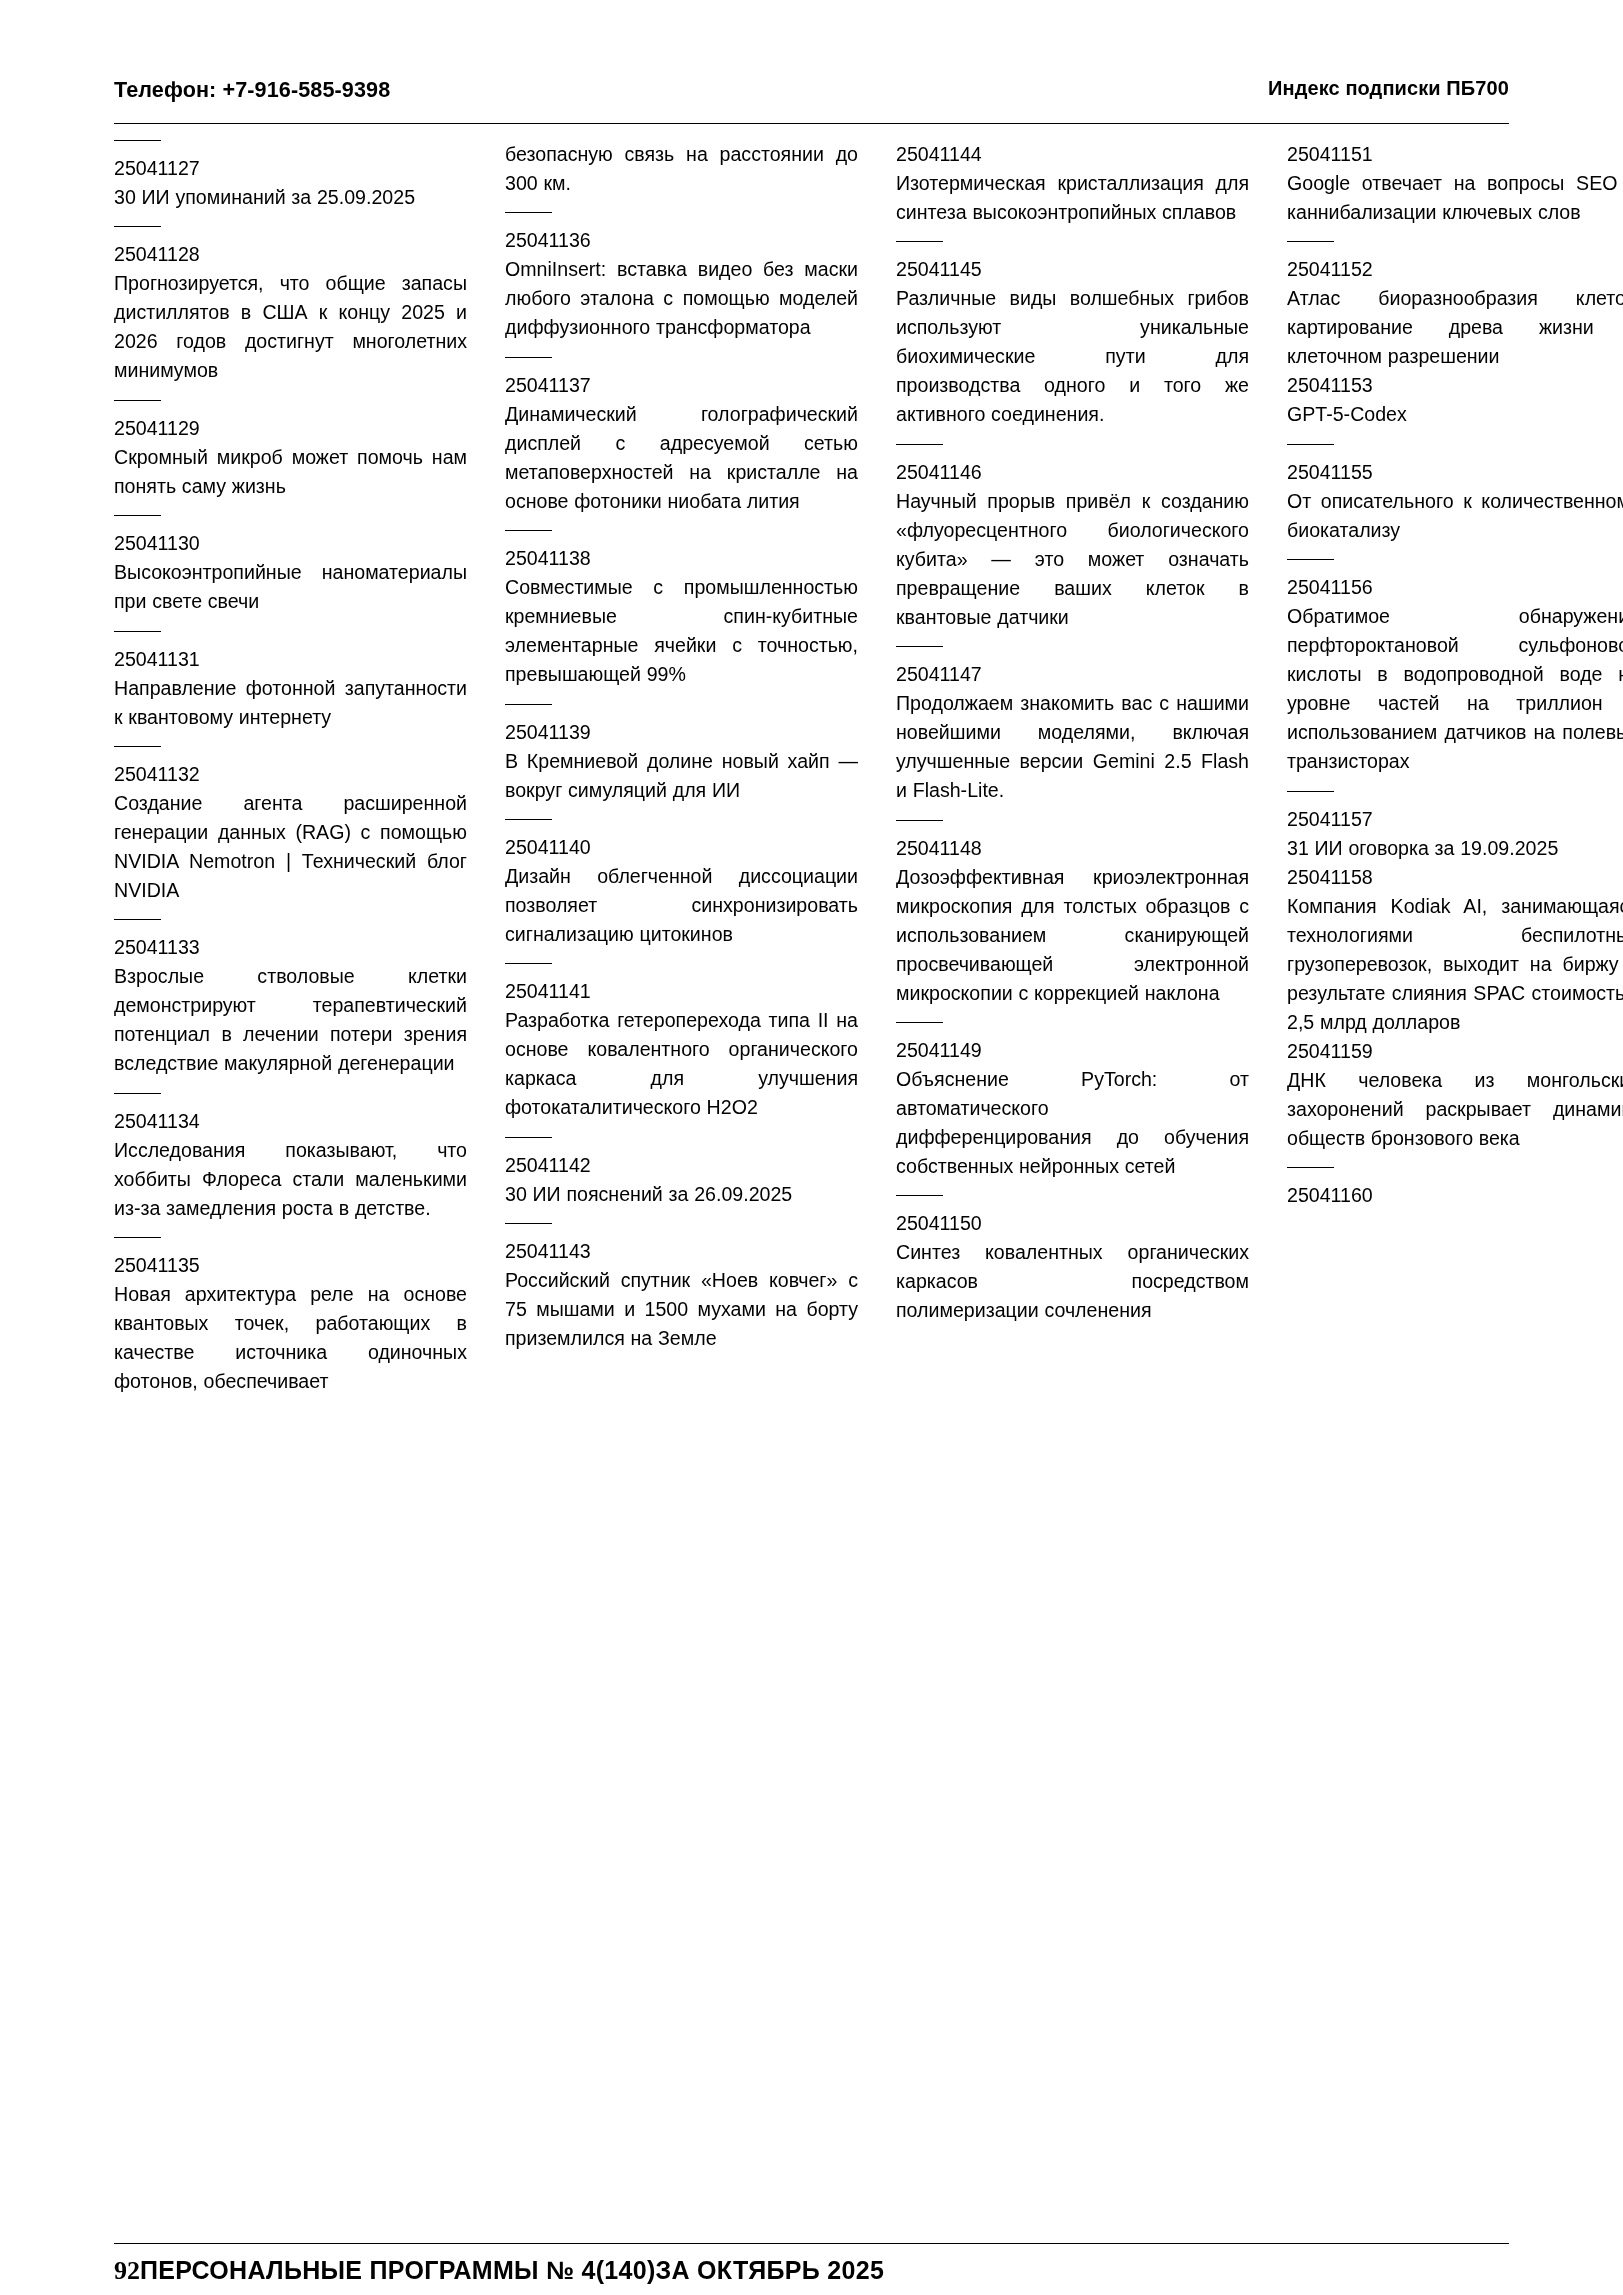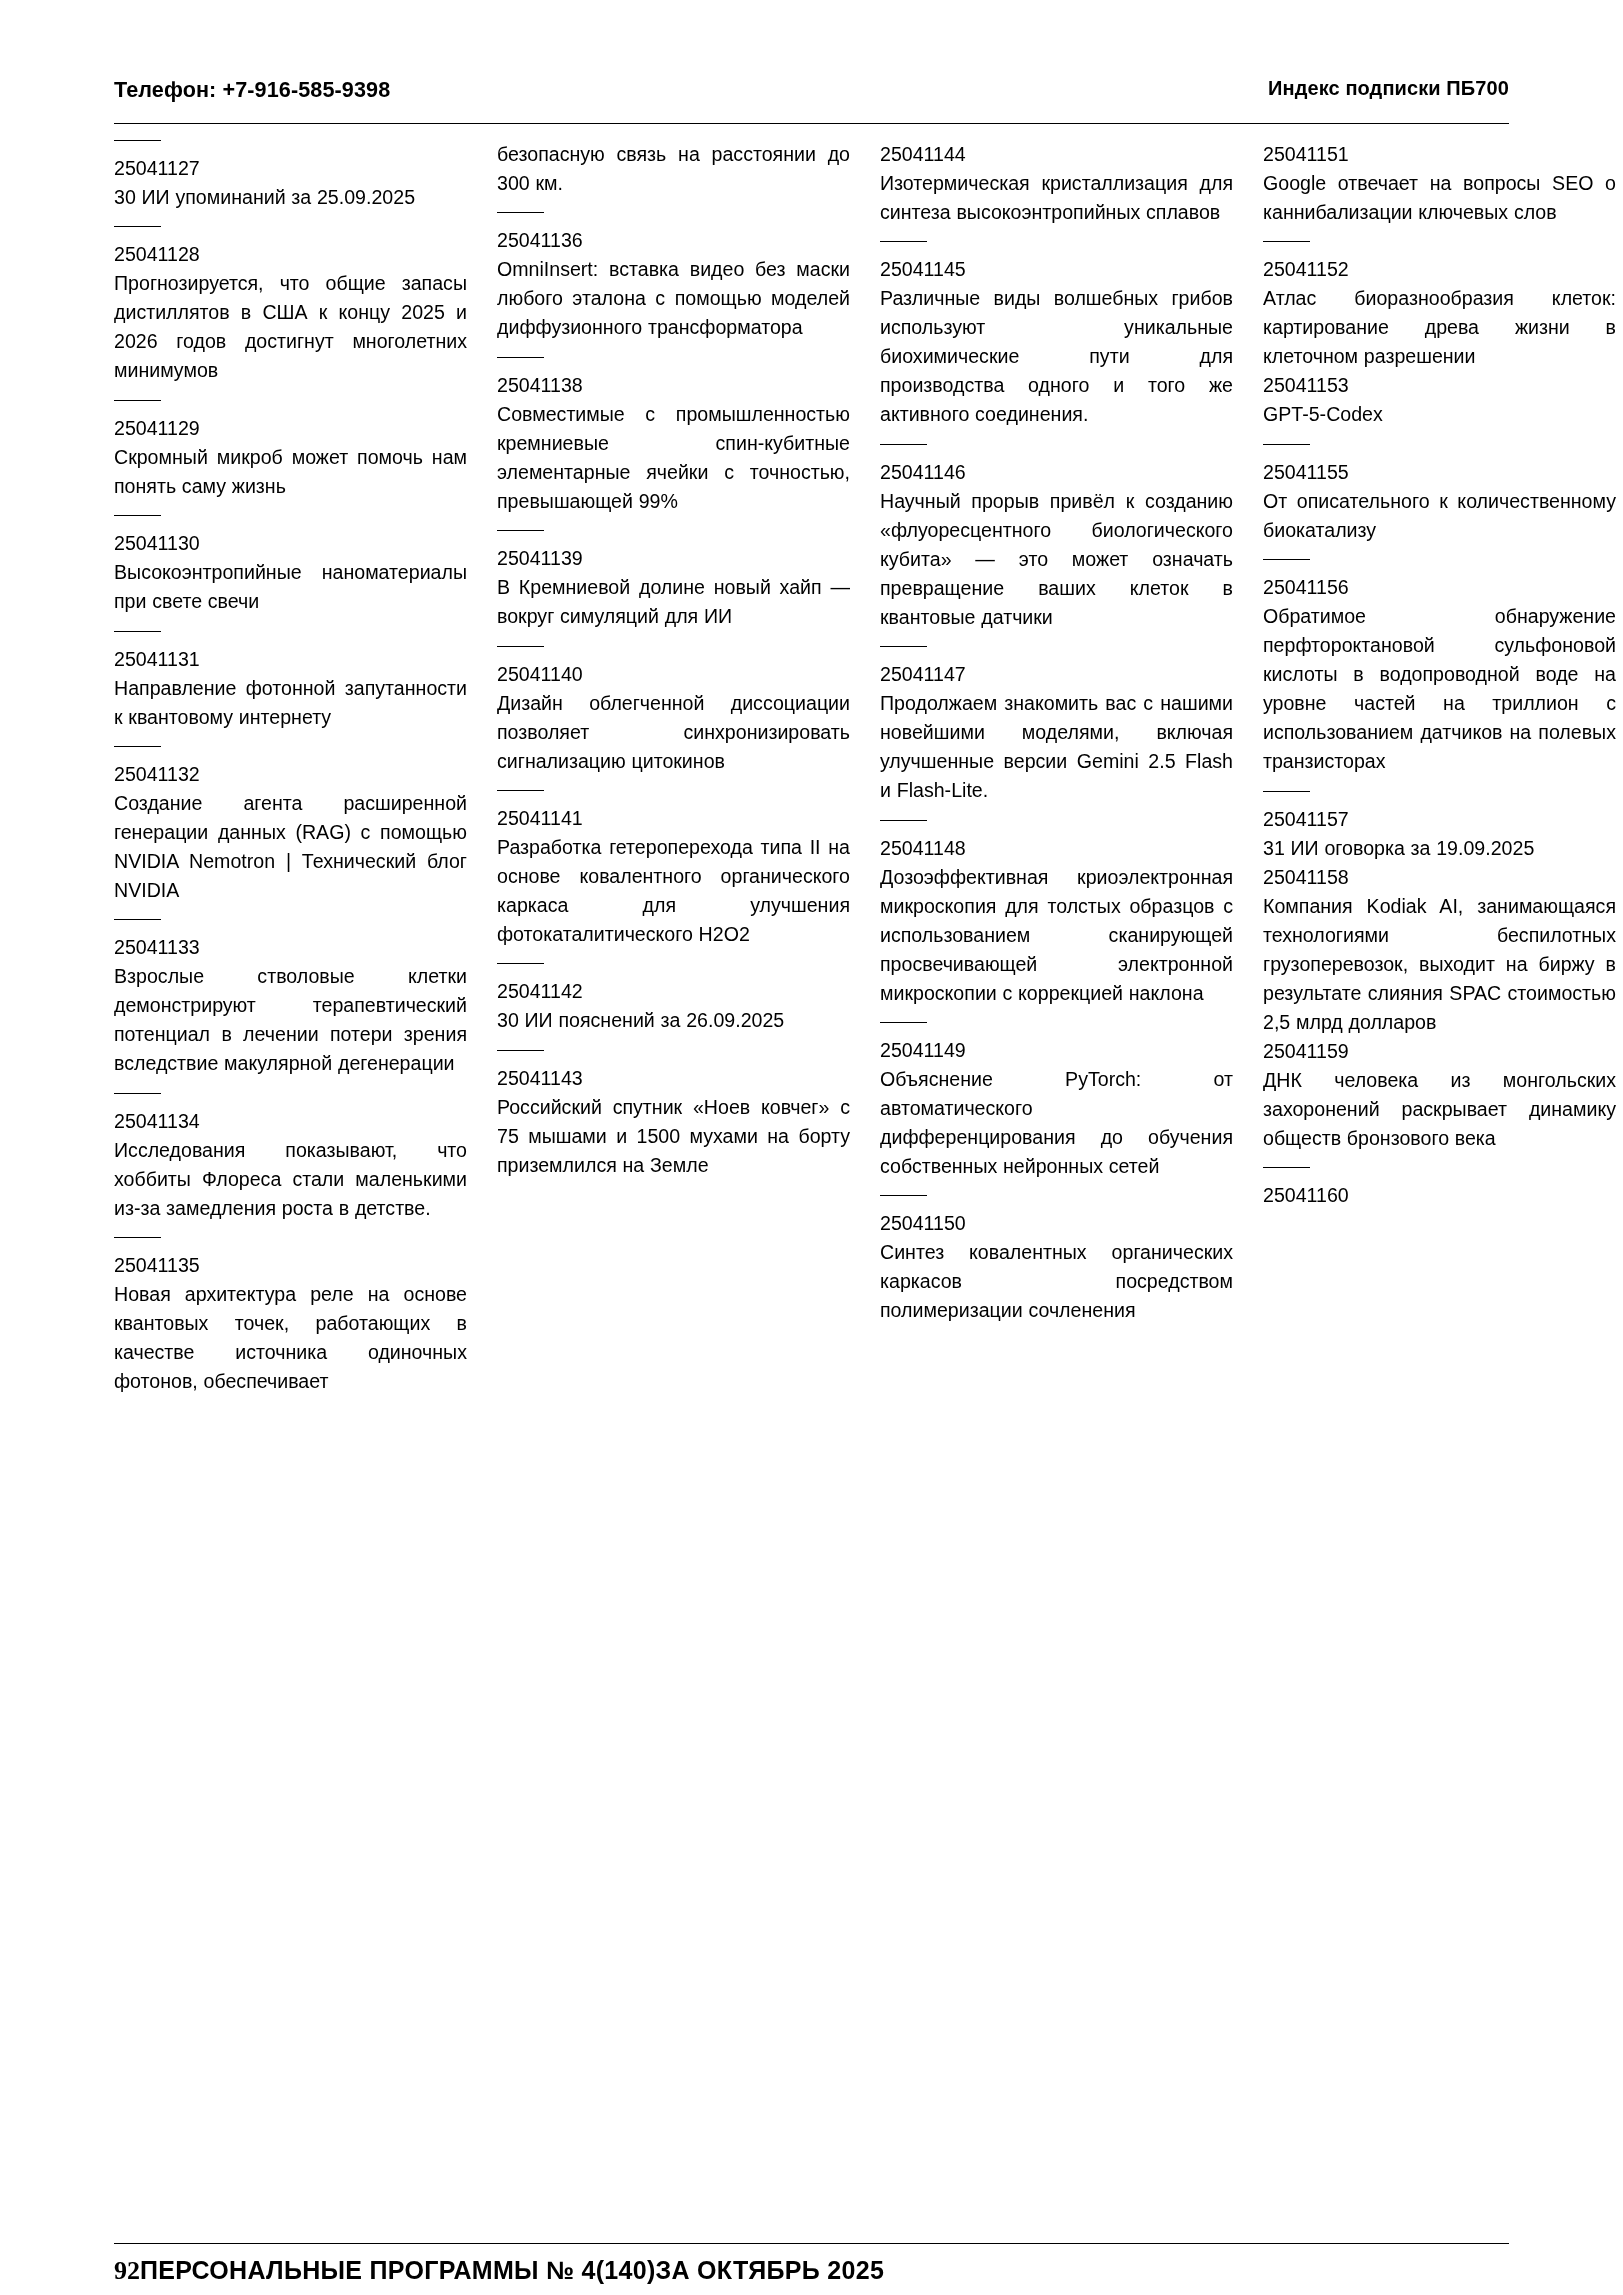--- a/index.html
+++ b/index.html
@@ -86,21 +86,21 @@
   }
 
   
   .columns {
     position: absolute;
     left: 114px;
     right: 114px;
     top: 114px;
     bottom: 105px;
     display: flex;
-    gap: 30px;
+    gap: 38px;
   }
   .column {
     width: 353px;
     flex: 0 0 353px;
     overflow: hidden;
   }
   .entry {
     margin: 0;
   }
   .sep {
@@ -182,20 +182,25 @@
         </div>
       </div>
       <div class="column">
         <div class="entry">
           <div class="entry-text">безопасную связь на расстоянии до 300 км.</div>
         </div>
         <div class="entry">
           <div class="sep"></div>
           <div class="entry-id">25041136</div>
           <div class="entry-text">OmniInsert: вставка видео без маски любого эталона с помощью моделей диффузионного трансформатора</div>
+        </div>
+        <div class="entry">
+          <div class="sep"></div>
+          <div class="entry-id">25041137</div>
+          <div class="entry-text">Динамический голографический дисплей с адресуемой сетью метаповерхностей на кристалле на основе фотоники ниобата лития</div>
         </div>
         <div class="entry">
           <div class="sep"></div>
           <div class="entry-id">25041138</div>
           <div class="entry-text">Совместимые с промышленностью кремниевые спин-кубитные элементарные ячейки с точностью, превышающей 99%</div>
         </div>
         <div class="entry">
           <div class="sep"></div>
           <div class="entry-id">25041139</div>
           <div class="entry-text">В Кремниевой долине новый хайп — вокруг симуляций для ИИ</div>

